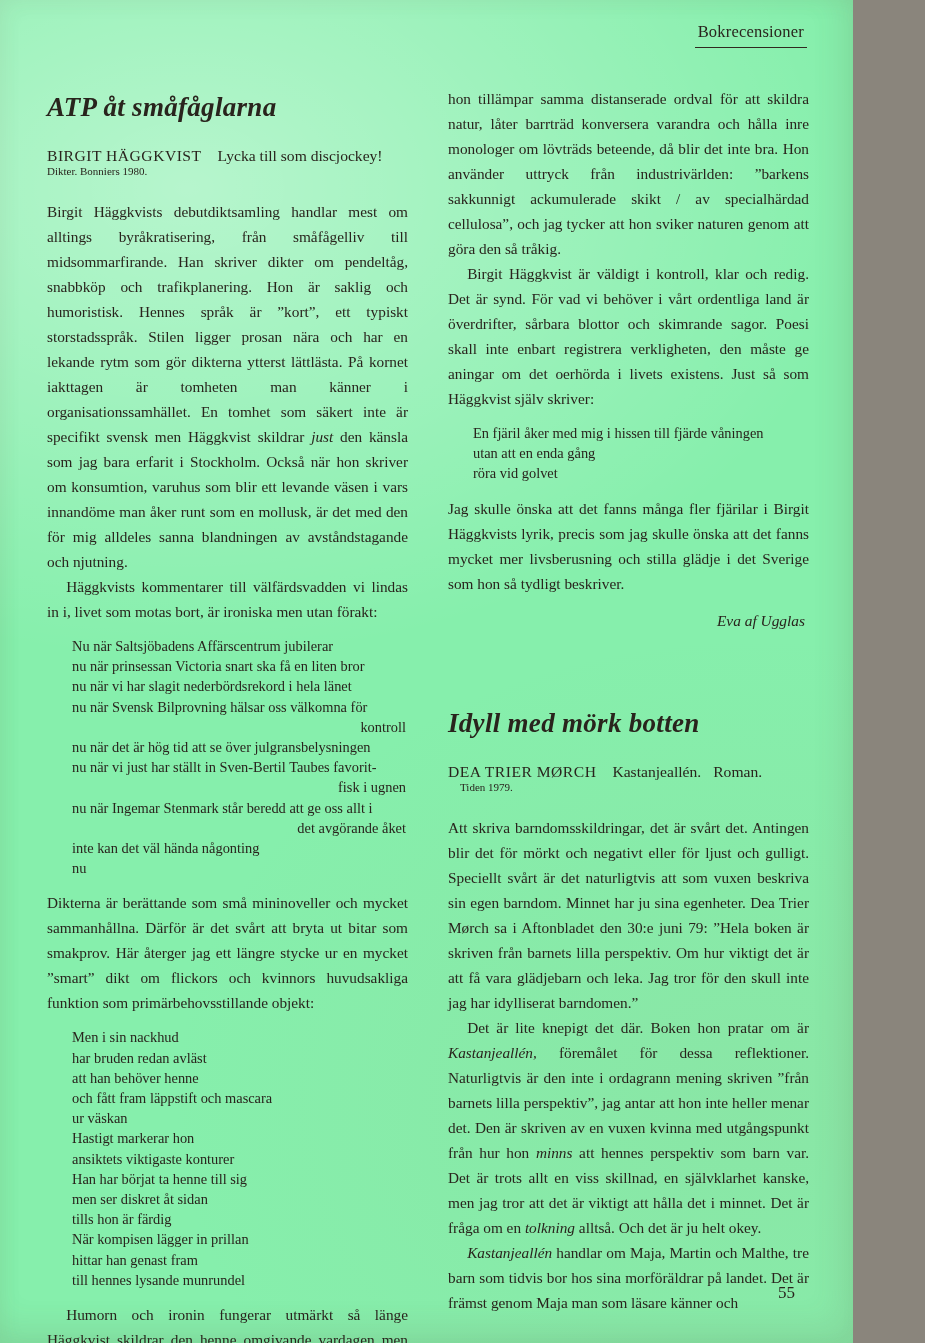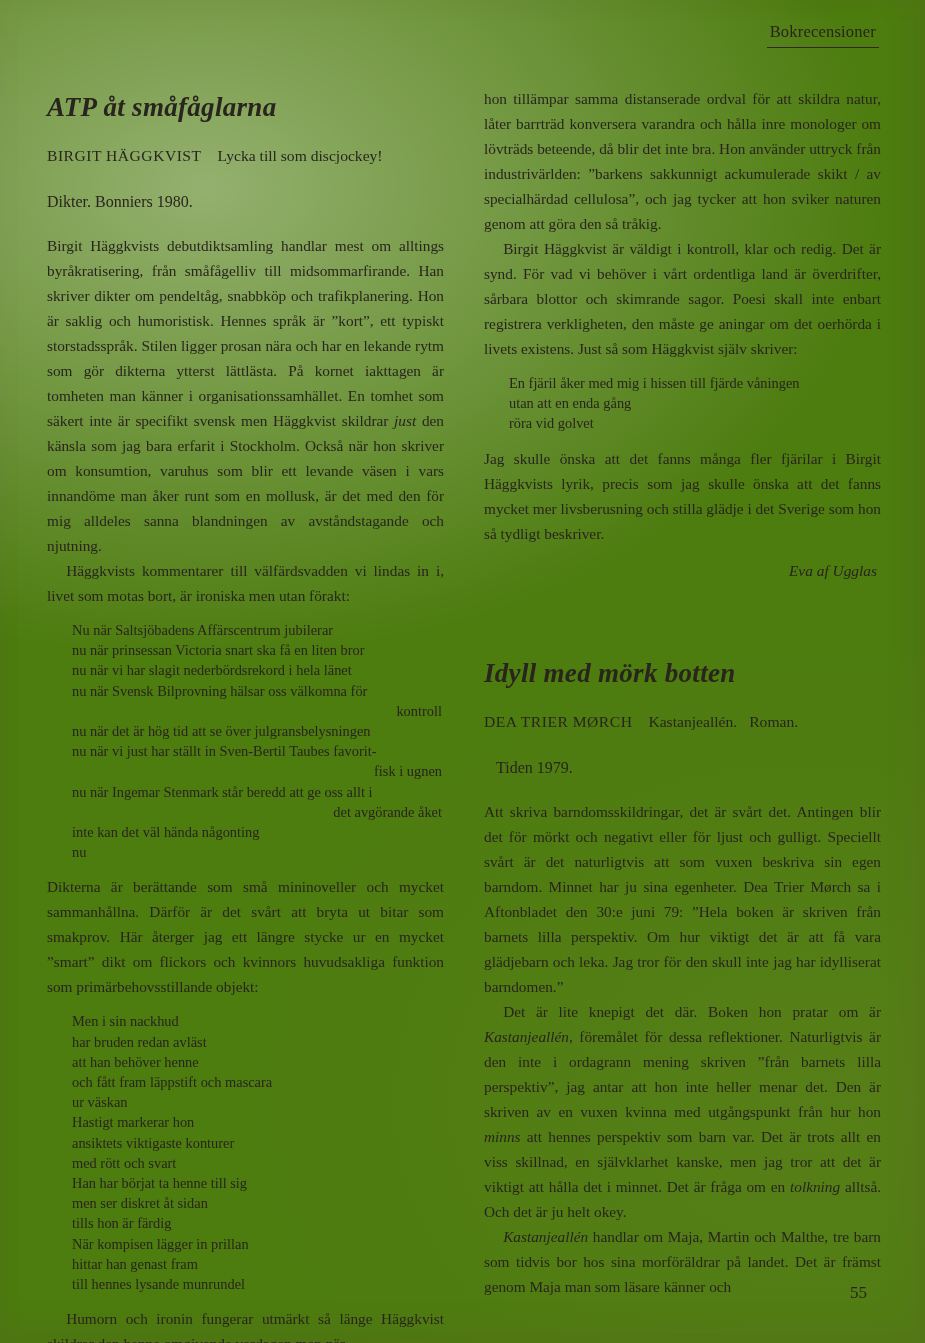--- a/index.html
+++ b/index.html
@@ -1,18 +1,18 @@
 <!DOCTYPE html>
 <html><head>
 <meta charset="utf-8">
 <style>
   html,body{margin:0;padding:0;background:#8a857c;}
   .page{
-    position:relative;width:925px;height:1343px;overflow:hidden;
-    background:#4d7c0f;color:#29241d;
+    position:relative;width:853px;height:1343px;overflow:hidden;
+    background:#86efac;color:#29241d;
     font-family:"Liberation Serif","DejaVu Serif",serif;
     box-shadow:inset -10px -14px 32px rgba(90,78,55,.12), inset 5px 5px 20px rgba(90,78,55,.05);
   }
   .paper-tone{
     position:absolute;inset:0;pointer-events:none;
     background:
       radial-gradient(1100px 760px at 22% 14%, rgba(255,255,255,.40), transparent 62%),
       radial-gradient(900px 720px at 88% 82%, rgba(170,148,105,.10), transparent 65%);
   }
   .header{position:absolute;top:22px;right:46px;}
@@ -24,21 +24,21 @@
   .col{flex:1 1 0;min-width:0;}
   .review-title{
     font-style:italic;font-weight:bold;font-size:27px;letter-spacing:.3px;
     margin:6px 0 0 0;
   }
   .col .review-title:not(:first-child){margin-top:78px;}
   .byline{margin:24px 0 0 0;font-size:15.6px;}
   .byline-author{letter-spacing:.5px;}
   .byline-work{margin-left:16px;}
   .byline-suffix{margin-left:12px;}
-  .imprint{margin:28px 0 0 0;font-size:16px;}
+  .imprint{margin:0 0 0 0;font-size:11px;}
   .imprint.indent{padding-left:12px;}
   .imprint + .para{margin-top:22px;}
   .para{margin:0;font-size:15.3px;line-height:25px;text-align:justify;}
   .para.indent{text-indent:1.25em;}
   .poem{margin:12px 0;padding-left:25px;font-size:14.4px;line-height:20.2px;}
   .poem-line{white-space:normal;}
   .poem-line.right{text-align:right;padding-right:2px;}
   .attribution{margin:16px 4px 0 0;font-size:15.4px;font-style:italic;text-align:right;}
   .page-number{position:absolute;right:58px;bottom:40px;font-size:17px;}
 </style>
@@ -75,21 +75,20 @@
         </div>
         <p class="para">Dikterna är berättande som små mininoveller och mycket sammanhållna. Därför är det svårt att bryta ut bitar som smakprov. Här återger jag ett längre stycke ur en mycket ”smart” dikt om flickors och kvinnors huvudsakliga funktion som primärbehovsstillande objekt:</p>
         <div class="poem">
           <div class="poem-line">Men i sin nackhud</div>
           <div class="poem-line">har bruden redan avläst</div>
           <div class="poem-line">att han behöver henne</div>
           <div class="poem-line">och fått fram läppstift och mascara</div>
           <div class="poem-line">ur väskan</div>
           <div class="poem-line">Hastigt markerar hon</div>
           <div class="poem-line">ansiktets viktigaste konturer</div>
-          <div class="poem-line">med rött och svart</div>
           <div class="poem-line">Han har börjat ta henne till sig</div>
           <div class="poem-line">men ser diskret åt sidan</div>
           <div class="poem-line">tills hon är färdig</div>
           <div class="poem-line">När kompisen lägger in prillan</div>
           <div class="poem-line">hittar han genast fram</div>
           <div class="poem-line">till hennes lysande munrundel</div>
         </div>
         <p class="para indent">Humorn och ironin fungerar utmärkt så länge Häggkvist skildrar den henne omgivande vardagen men när</p>
       </div>
     <div class="col" id="col-right">

